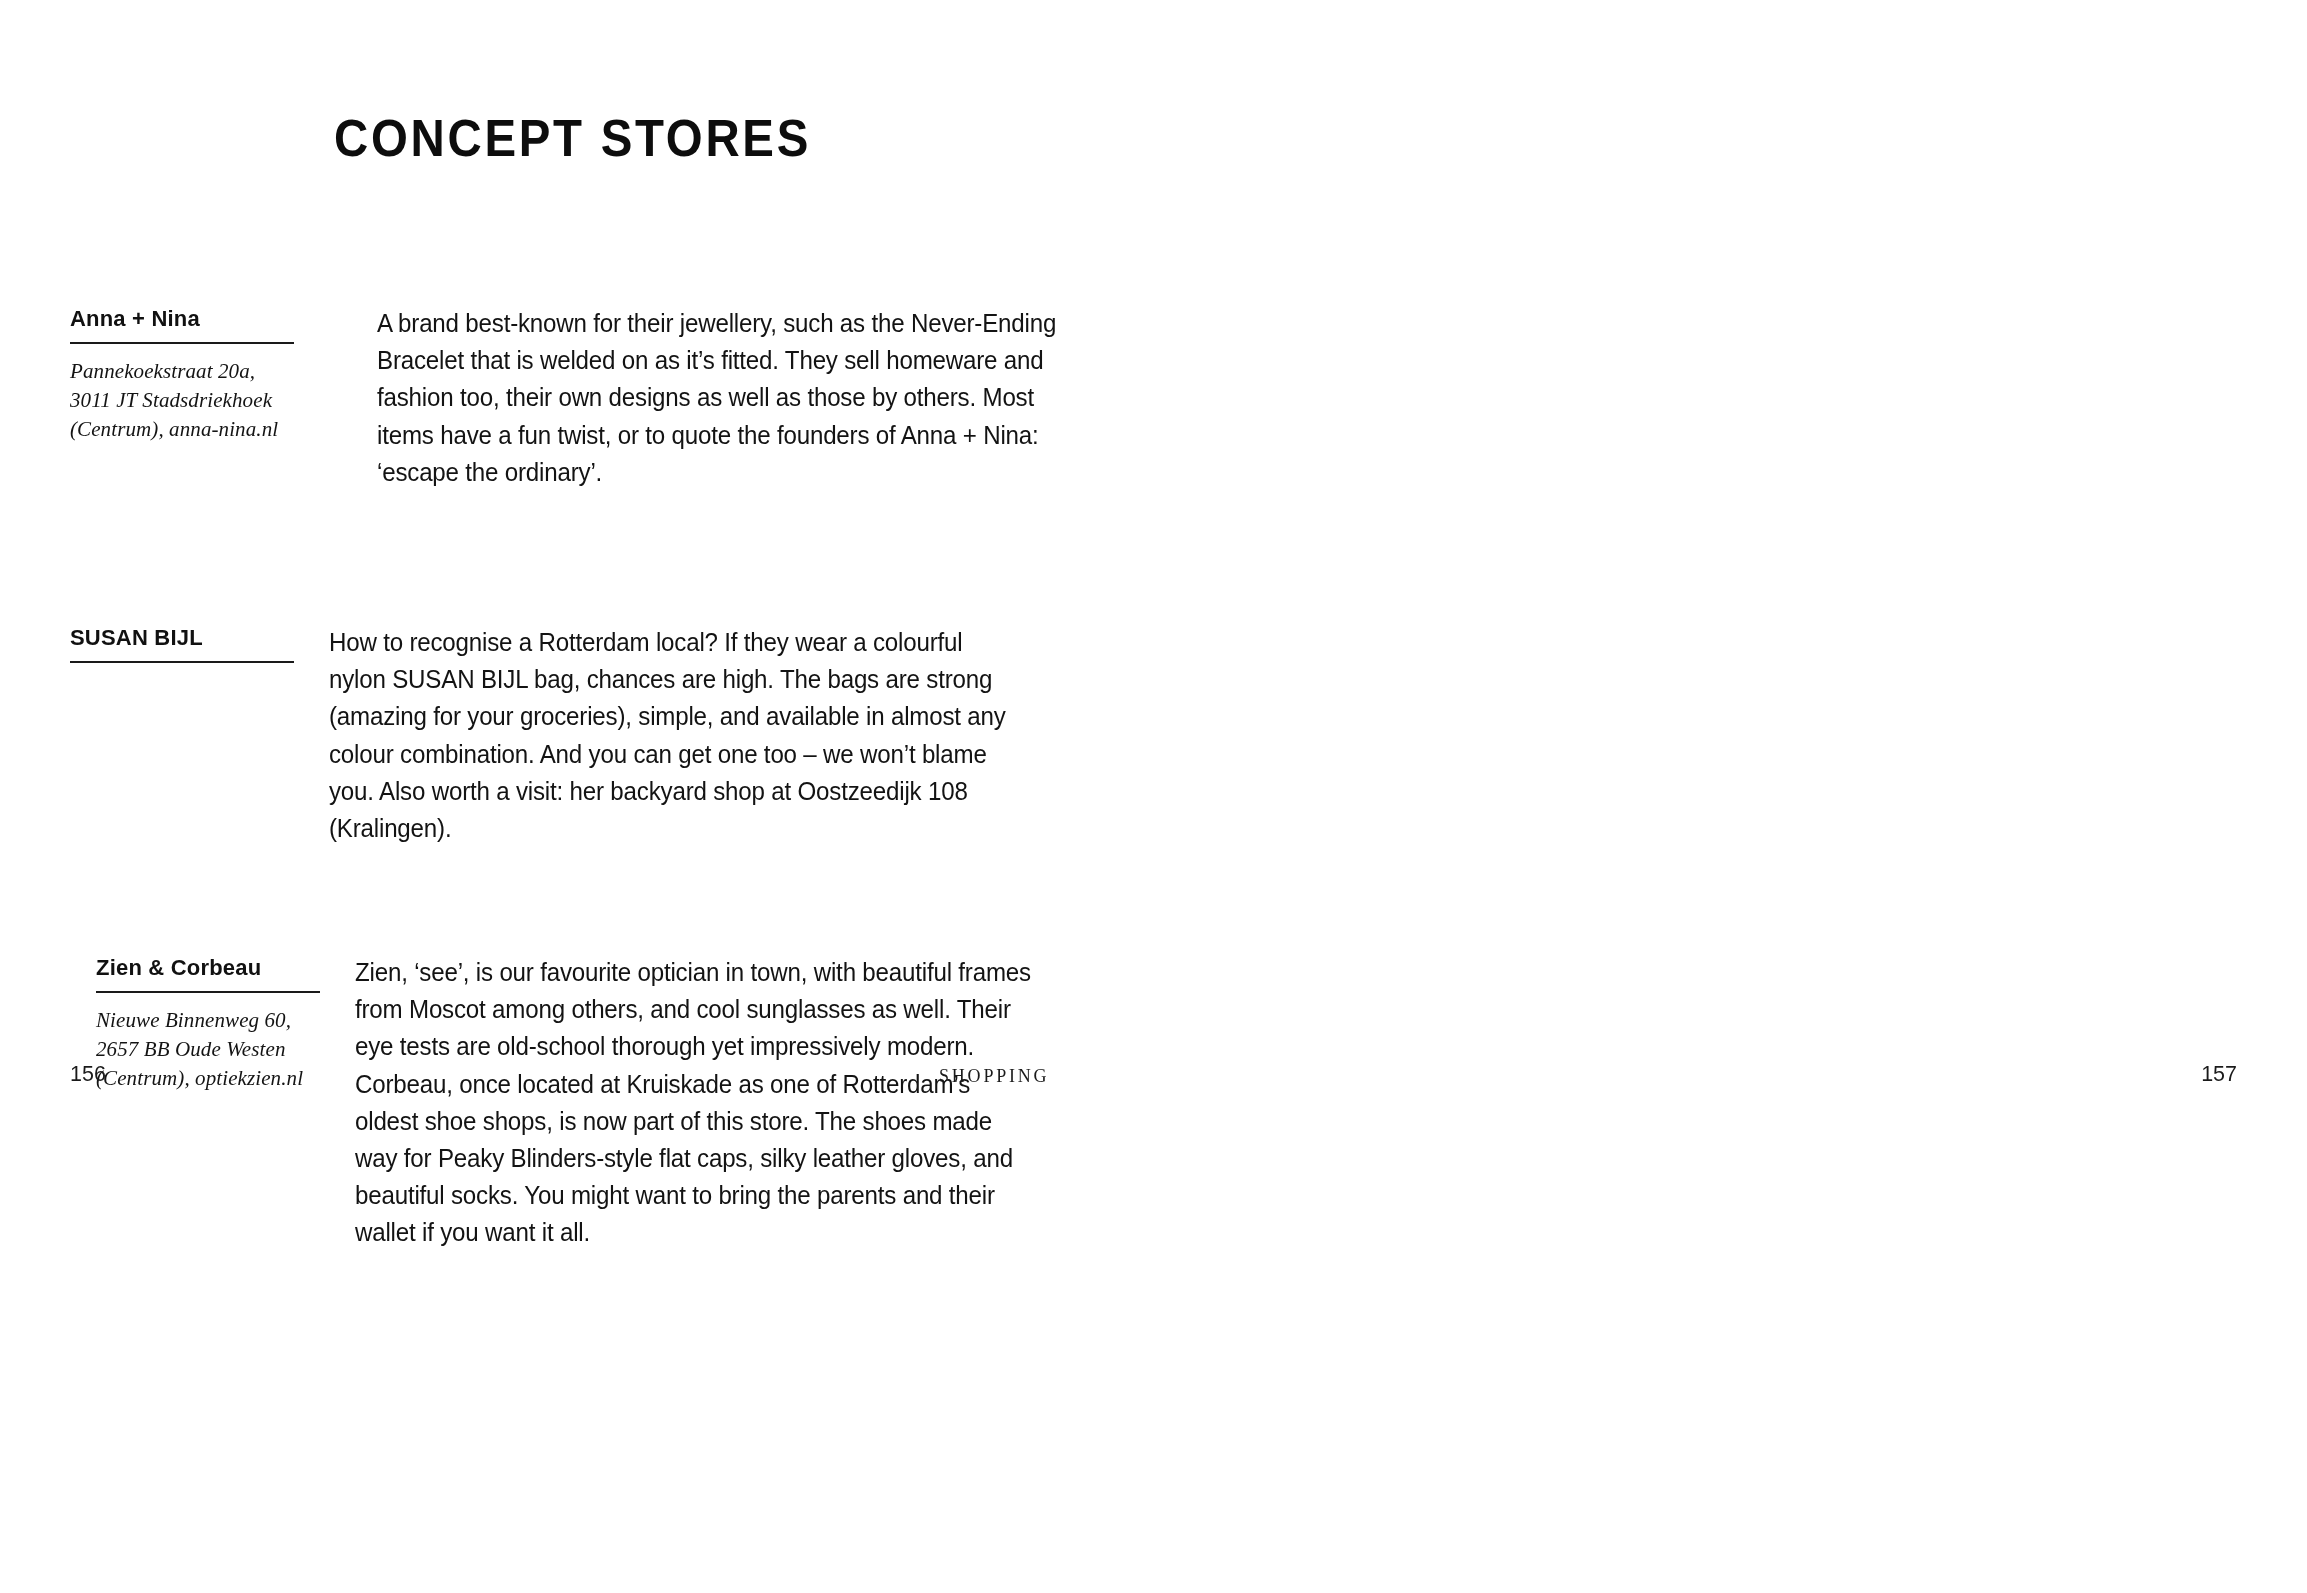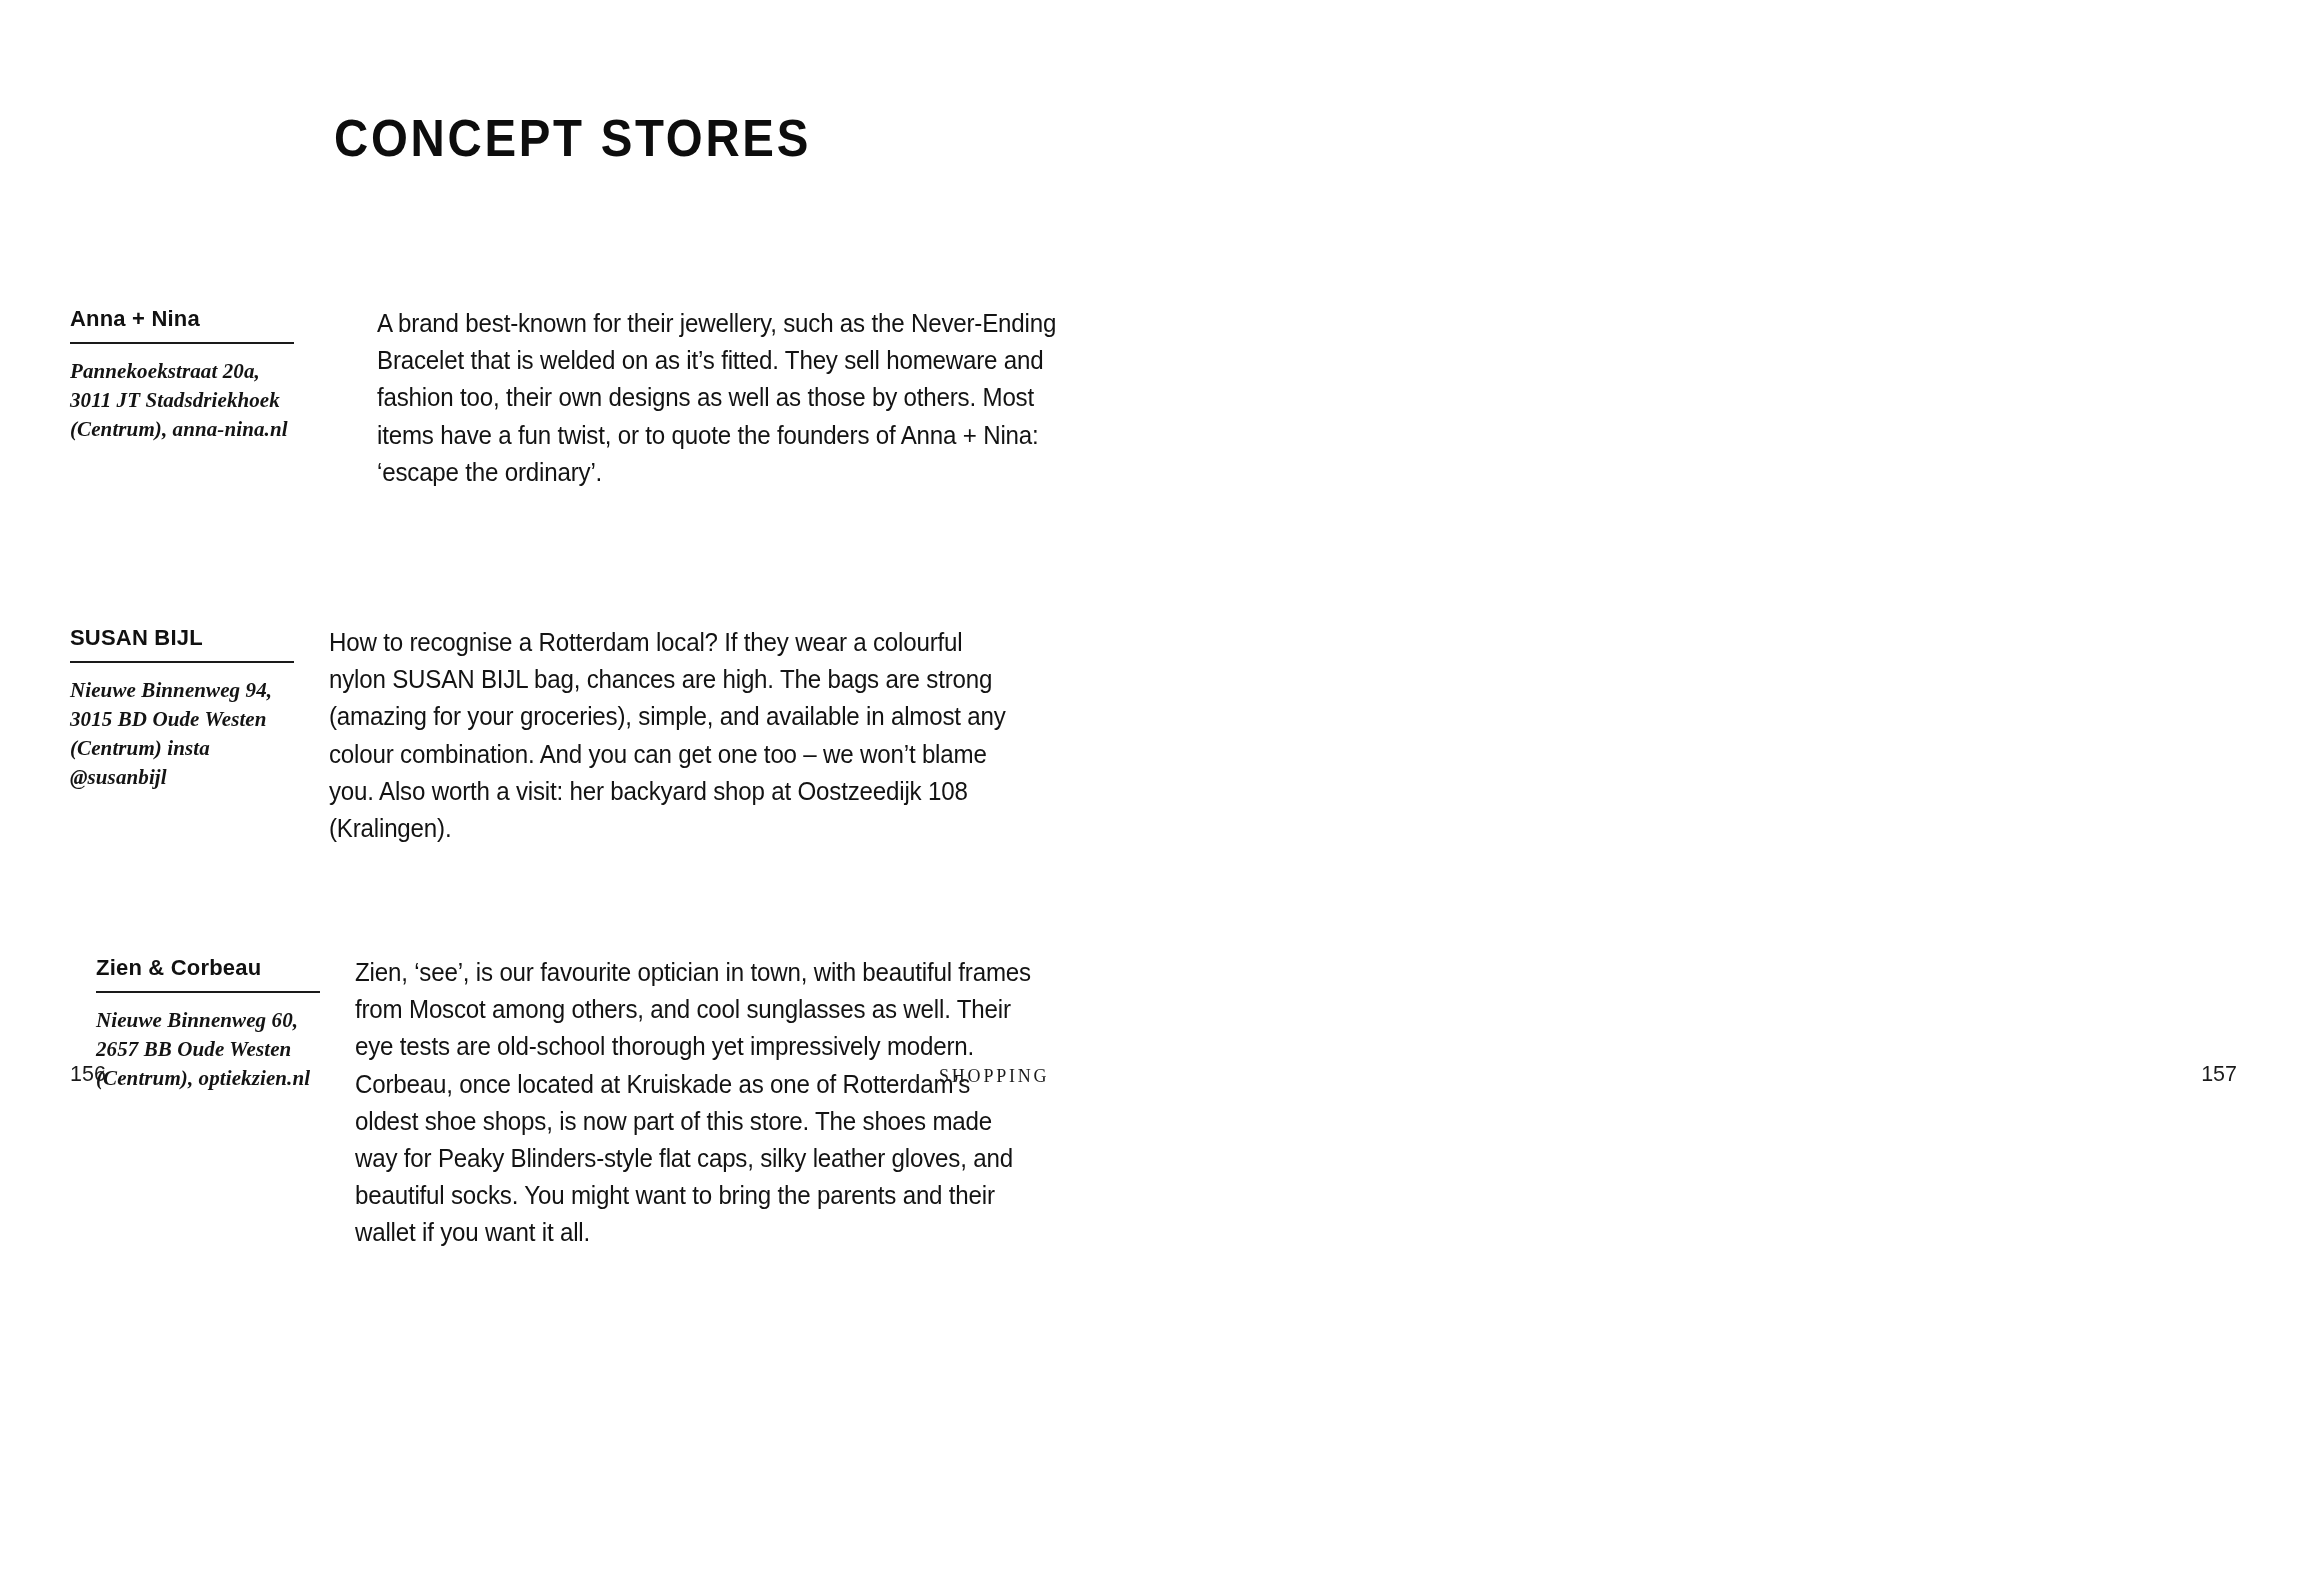--- a/index.html
+++ b/index.html
@@ -73,21 +73,20 @@
     width: 224px;
   }
   .meta-address {
     font-family: "Liberation Serif", serif;
     font-style: italic;
     font-size: 21px;
     line-height: 1.38;
     color: #141414;
     margin: 0;
     letter-spacing: 0.1px;
-    font-weight: bold;
   }
   .body-col {
     width: 708px;
     flex: 0 0 708px;
   }
   .body-text {
     font-family: "Liberation Sans", sans-serif;
     font-size: 25px;
     line-height: 1.487;
     color: #131313;
@@ -133,21 +132,20 @@
       </div>
       <div class="body-col">
         <p class="body-text">A brand best-known for their jewellery, such as the Never-Ending Bracelet that is welded on as it’s fitted. They sell homeware and fashion too, their own designs as well as those by others. Most items have a fun twist, or to quote the founders of Anna + Nina: ‘escape the ordinary’.</p>
       </div>
     </div>
 
     <div class="entry e-susan">
       <div class="meta">
         <div class="meta-name">SUSAN BIJL</div>
         <hr class="rule">
-        <div class="meta-address">Nieuwe Binnenweg 94, 3015 BD Oude Westen (Centrum) insta @susanbijl</div>
       </div>
       <div class="body-col">
         <p class="body-text">How to recognise a Rotterdam local? If they wear a colourful nylon SUSAN BIJL bag, chances are high. The bags are strong (amazing for your groceries), simple, and available in almost any colour combination. And you can get one too – we won’t blame you. Also worth a visit: her backyard shop at Oostzeedijk 108 (Kralingen).</p>
       </div>
     </div>
 
     <div class="entry e-zien">
       <div class="meta">
         <div class="meta-name">Zien &amp; Corbeau</div>
         <hr class="rule">

